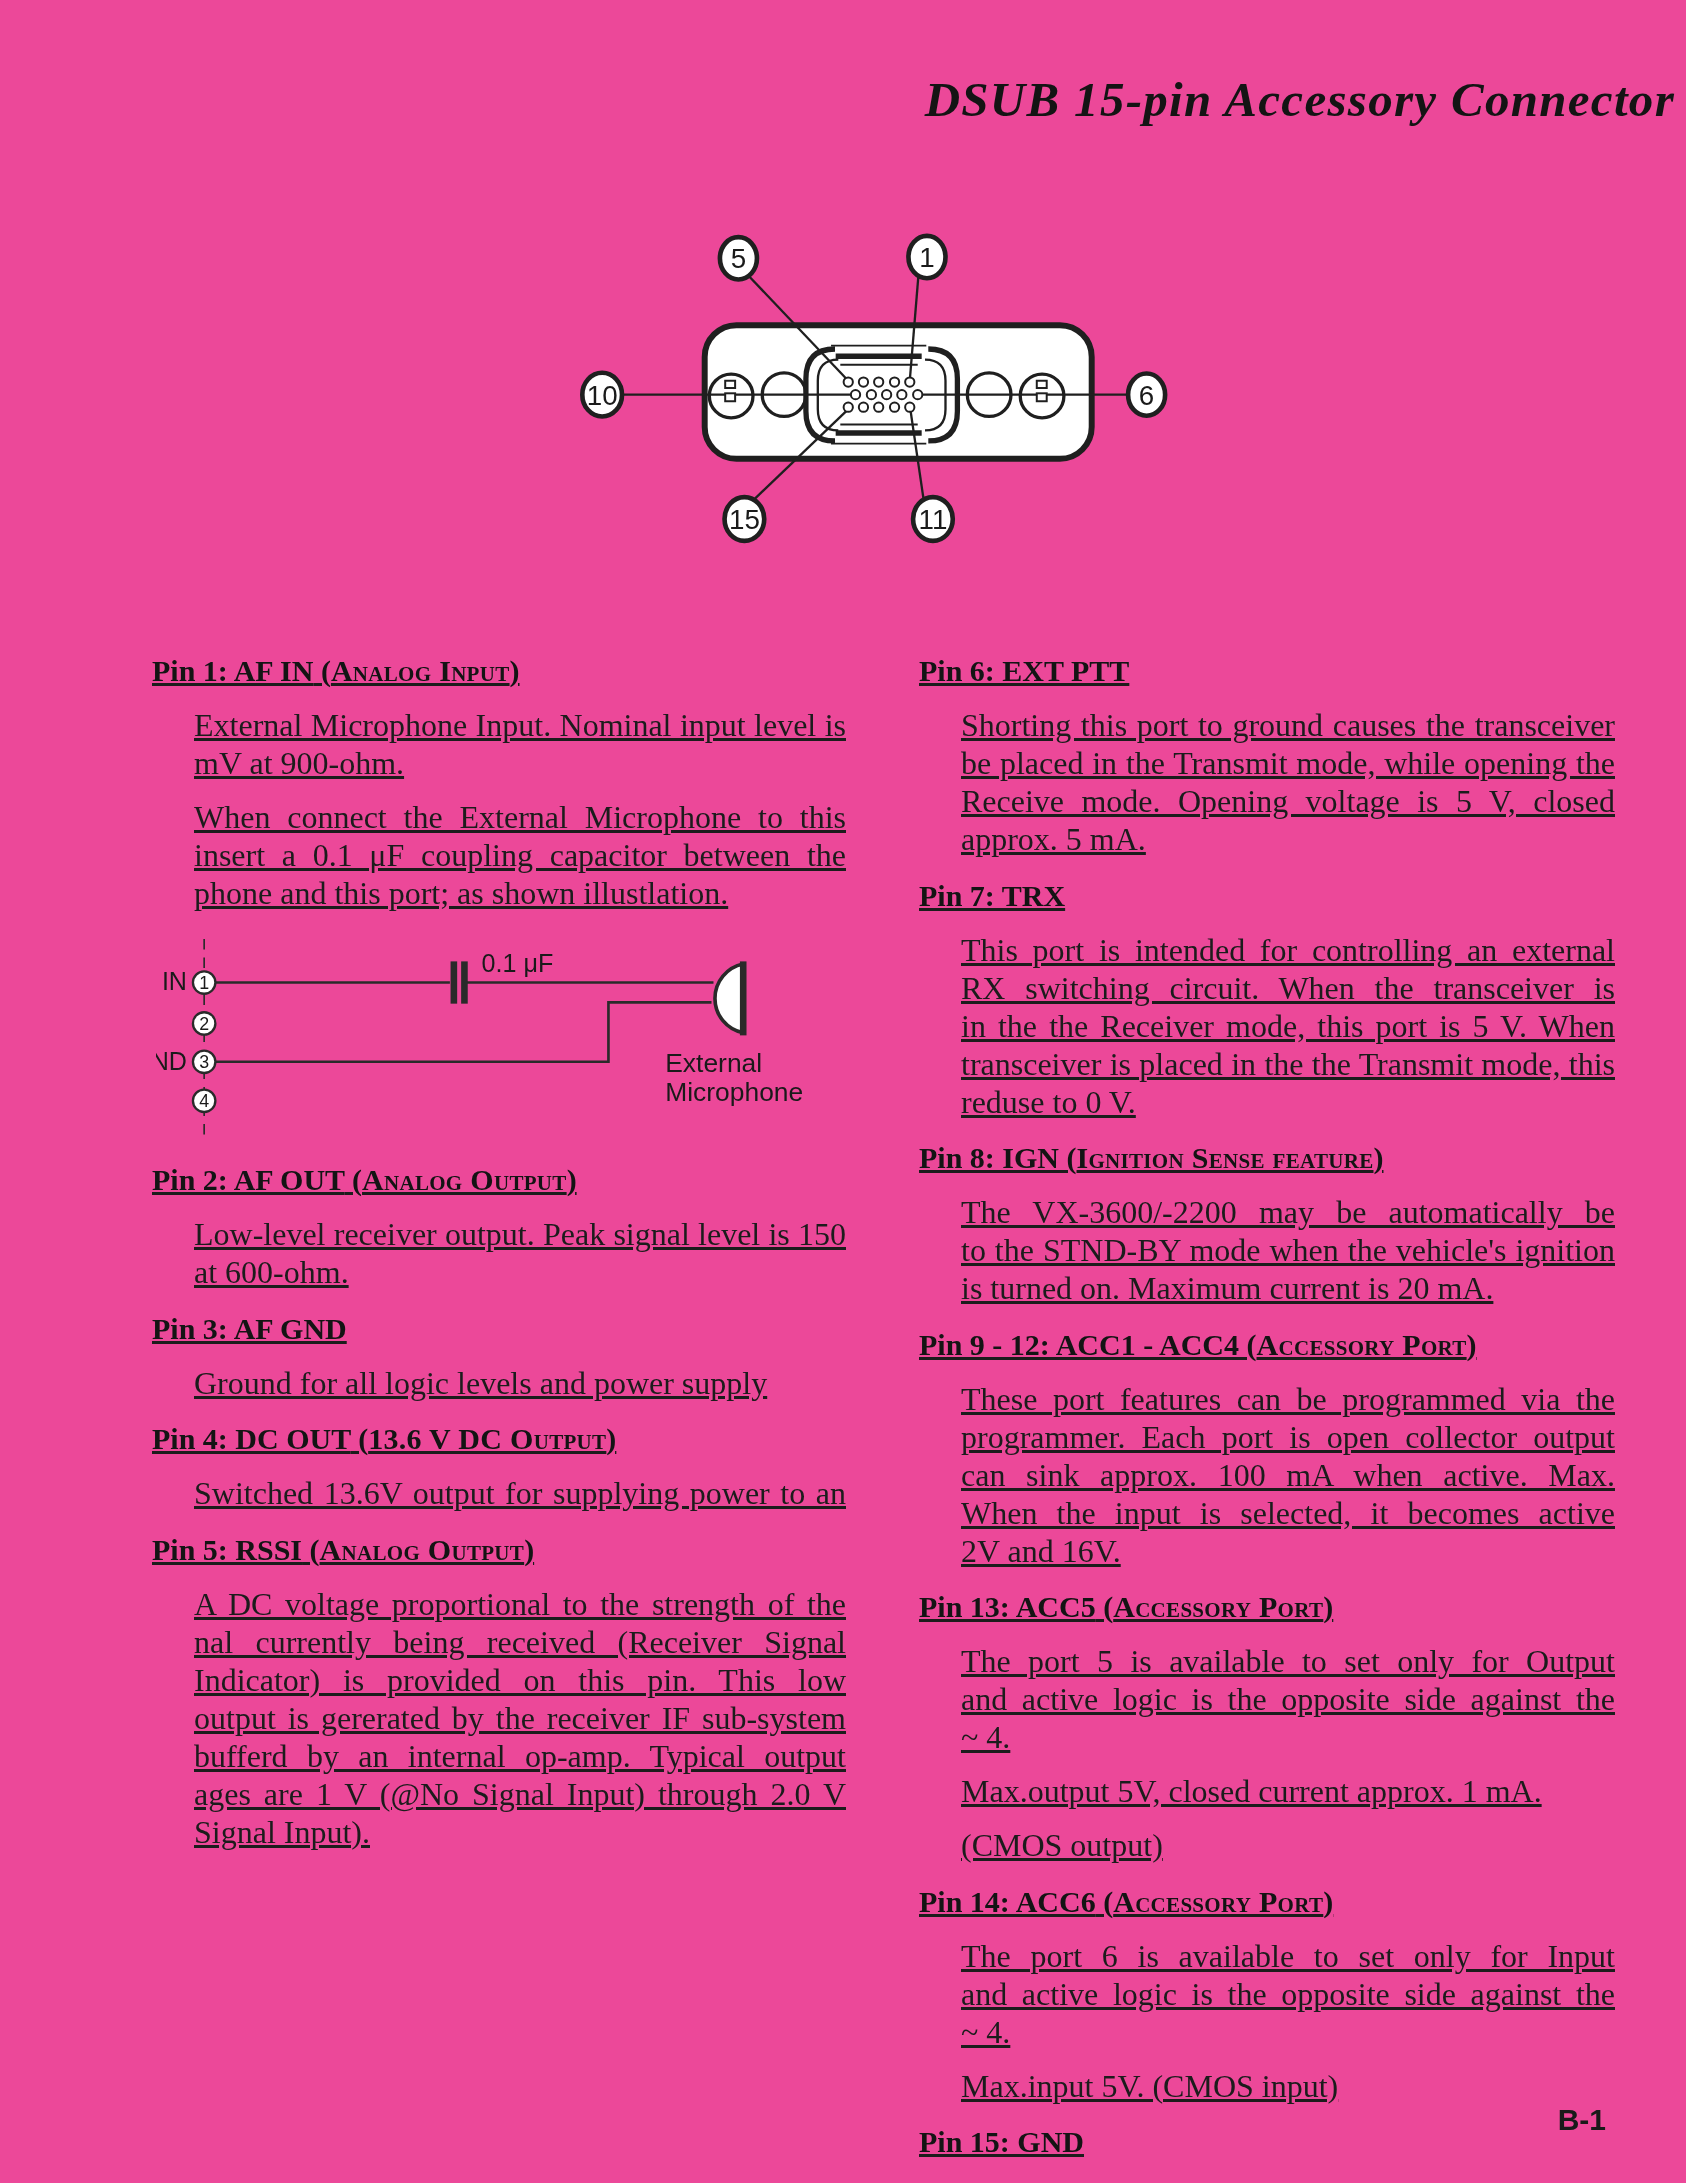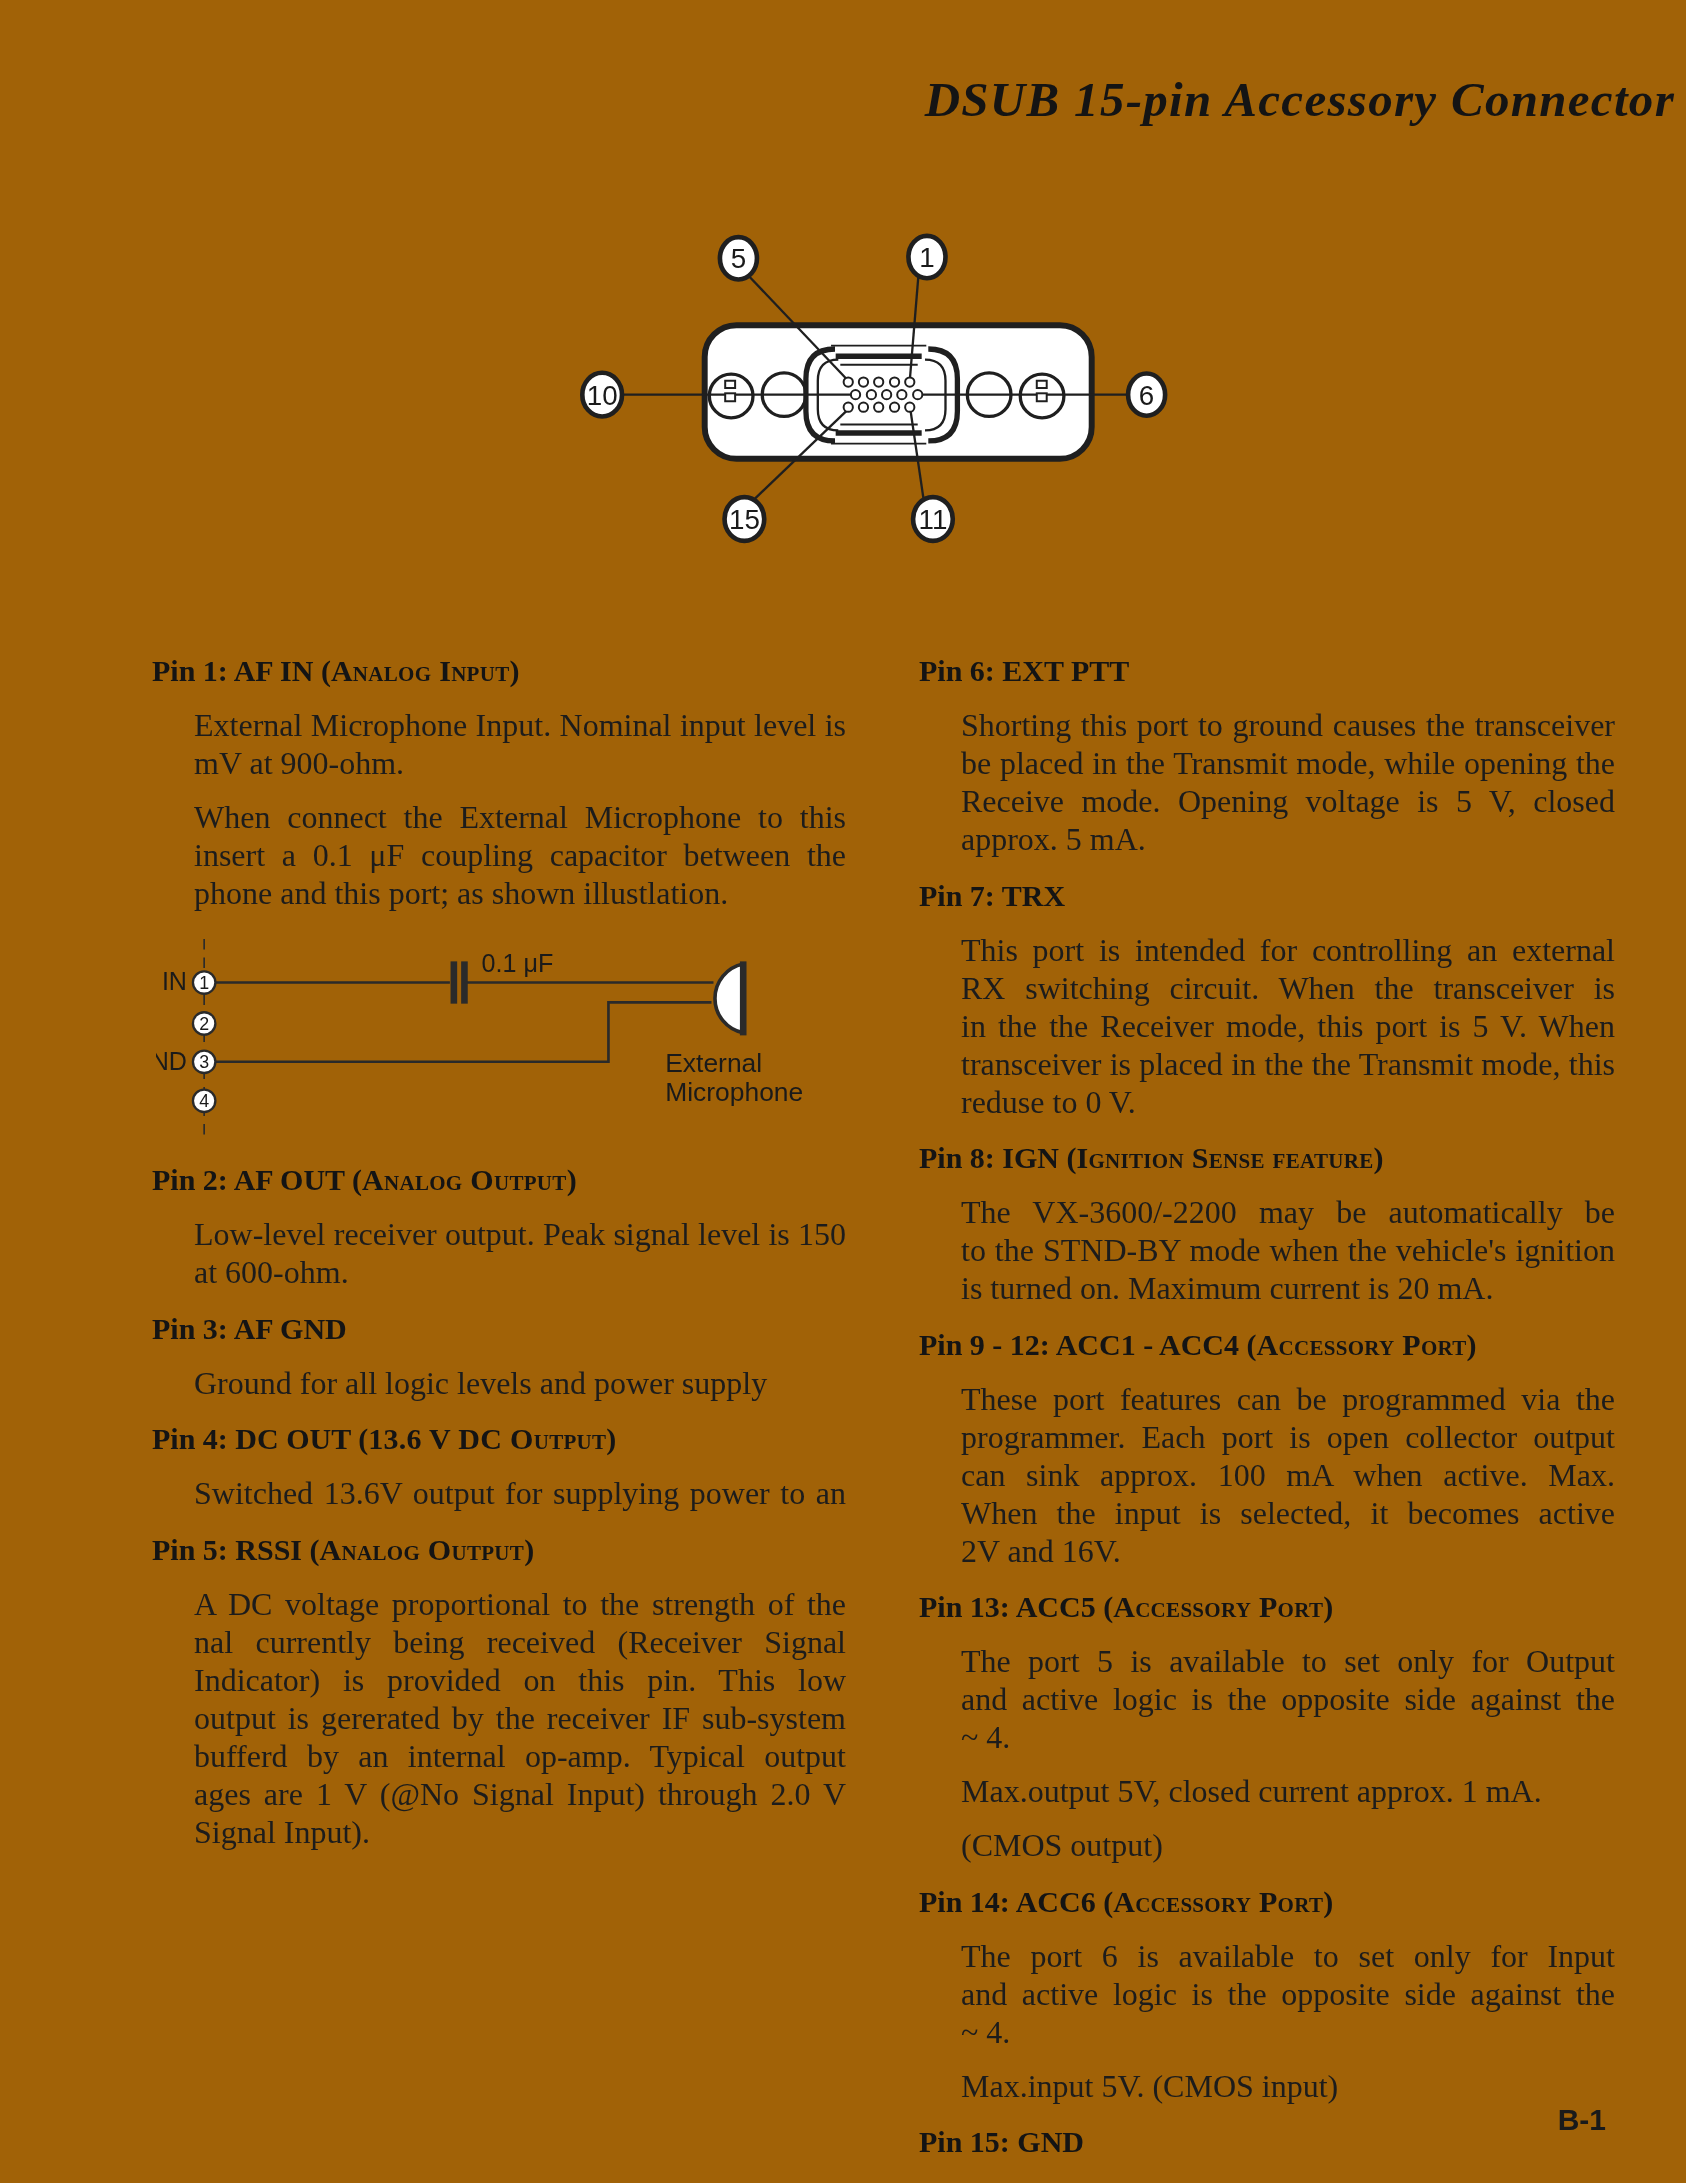--- a/index.html
+++ b/index.html
@@ -1,20 +1,20 @@
 <!DOCTYPE html>
 <html style="font-size:10.6px"><head>
 <meta charset="utf-8">
 <style>
   html,body{margin:0;padding:0;background:#ffffff;}
   .page{
     position:relative;
     width:1687px;
     height:2183px;
-    background:#a16207;
+    background:#ec4899;
     font-family:"Liberation Serif", serif;
     color:#1c1c1c;
     overflow:hidden;
   }
   .title{
     position:absolute;
     top:71px;
     right:12px;
     margin:0;
     font-size:49px;
@@ -23,21 +23,21 @@
     letter-spacing:1.3px;
     color:#141414;
     white-space:nowrap;
   }
   .col{
     position:absolute;
     top:652px;
   }
   .col-left{ left:152px;  width:694px; }
   .col-right{ left:919px; width:696px; }
-  .section{ margin:0 0 18.5px 0; }
+  .section{ margin:0 0 18.5px 0;text-decoration:underline; }
   .heading{
     margin:0 0 4px 0;
     font-size:30px;
     font-weight:bold;
     line-height:38px;
     color:#141414;
     white-space:nowrap;
   }
   .heading .sc{ font-variant:small-caps; letter-spacing:0.3px; }
   .para{

